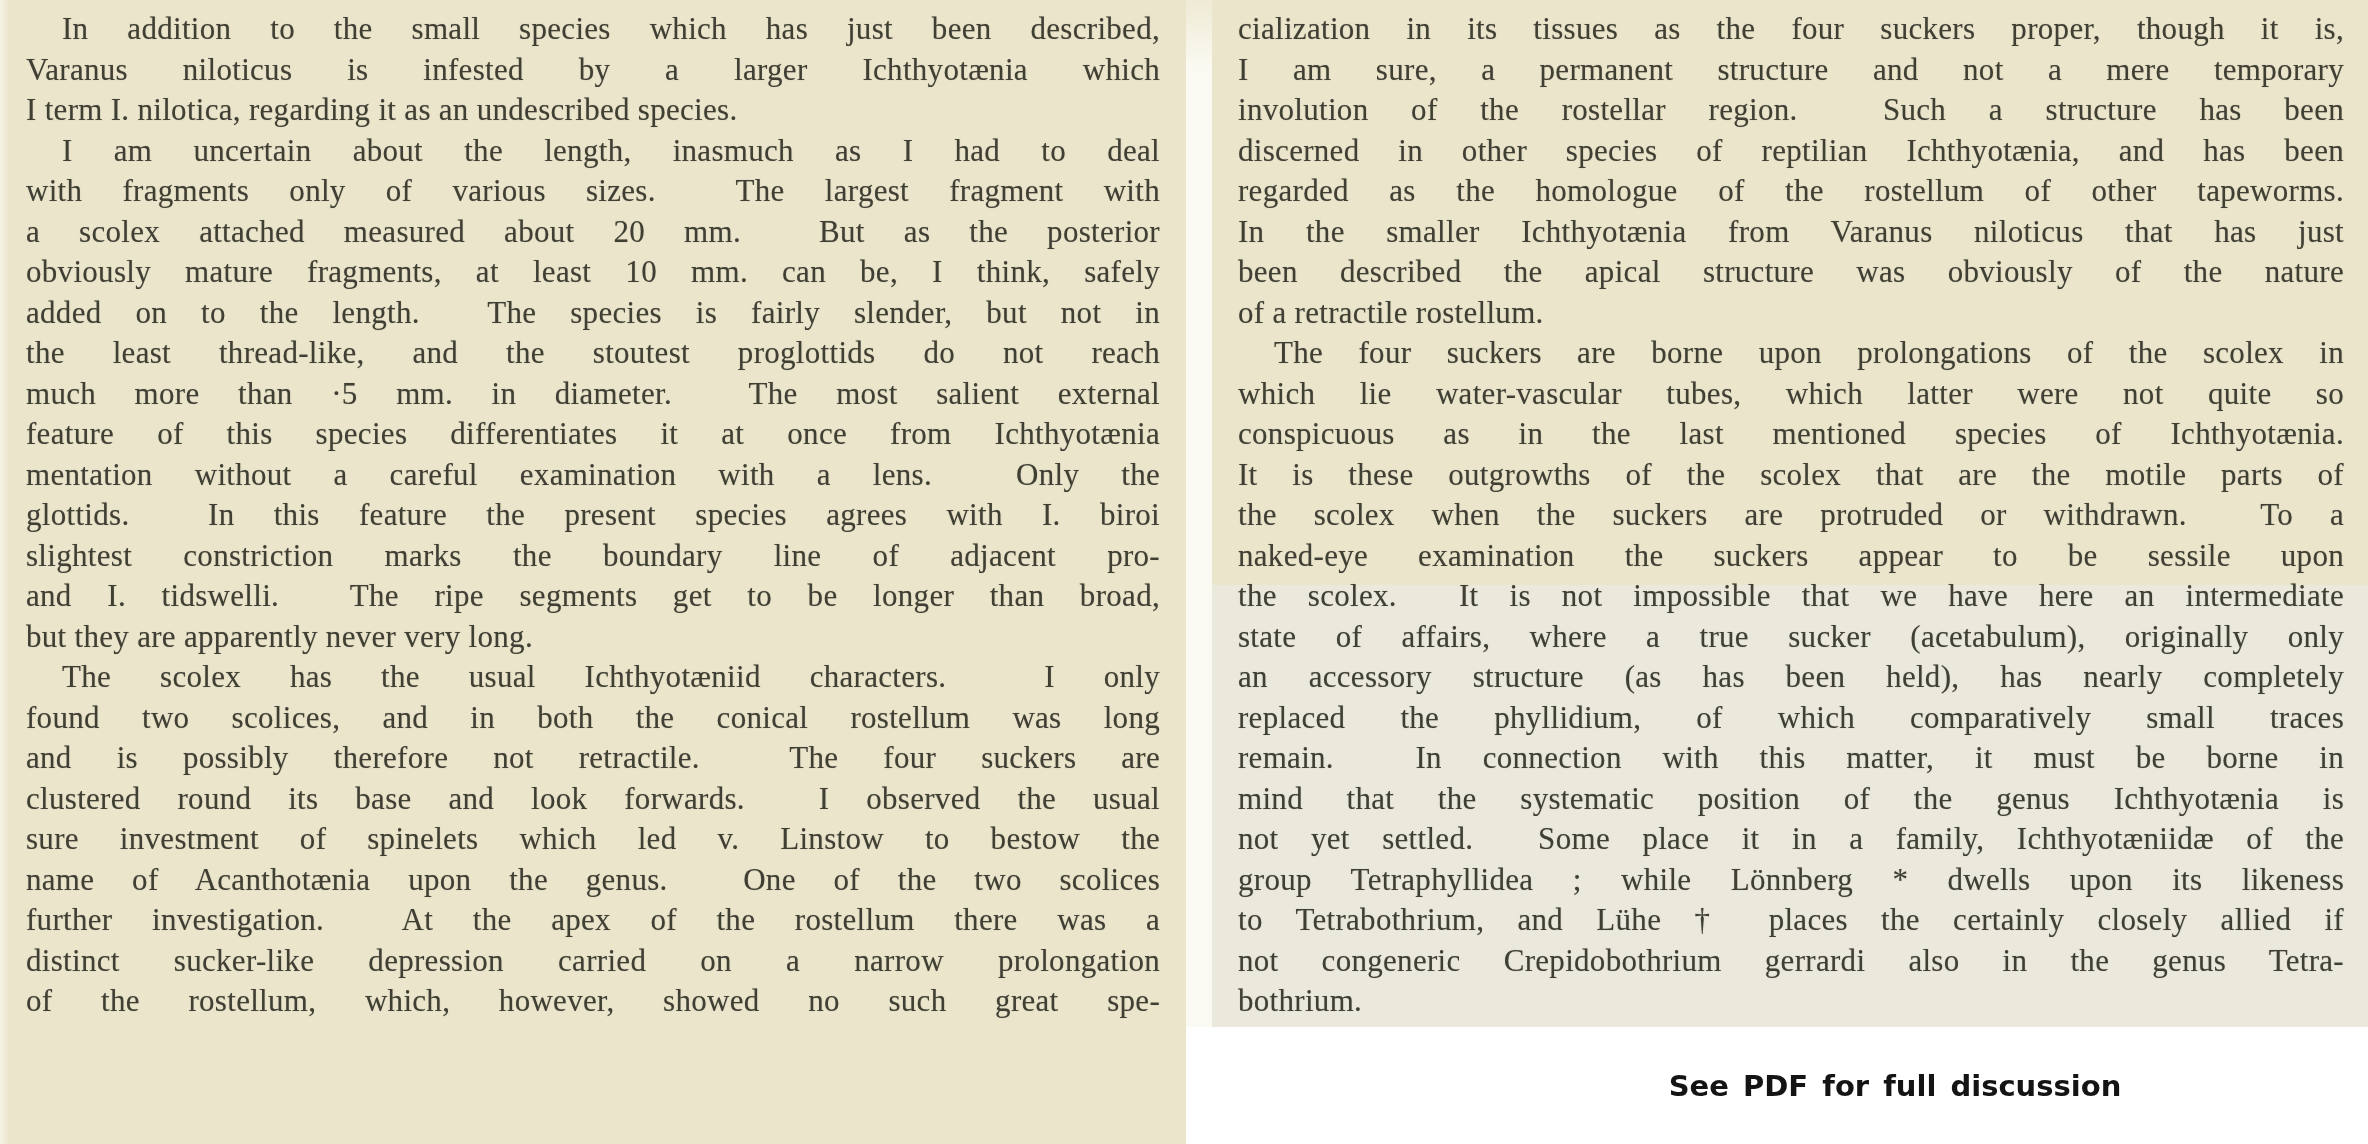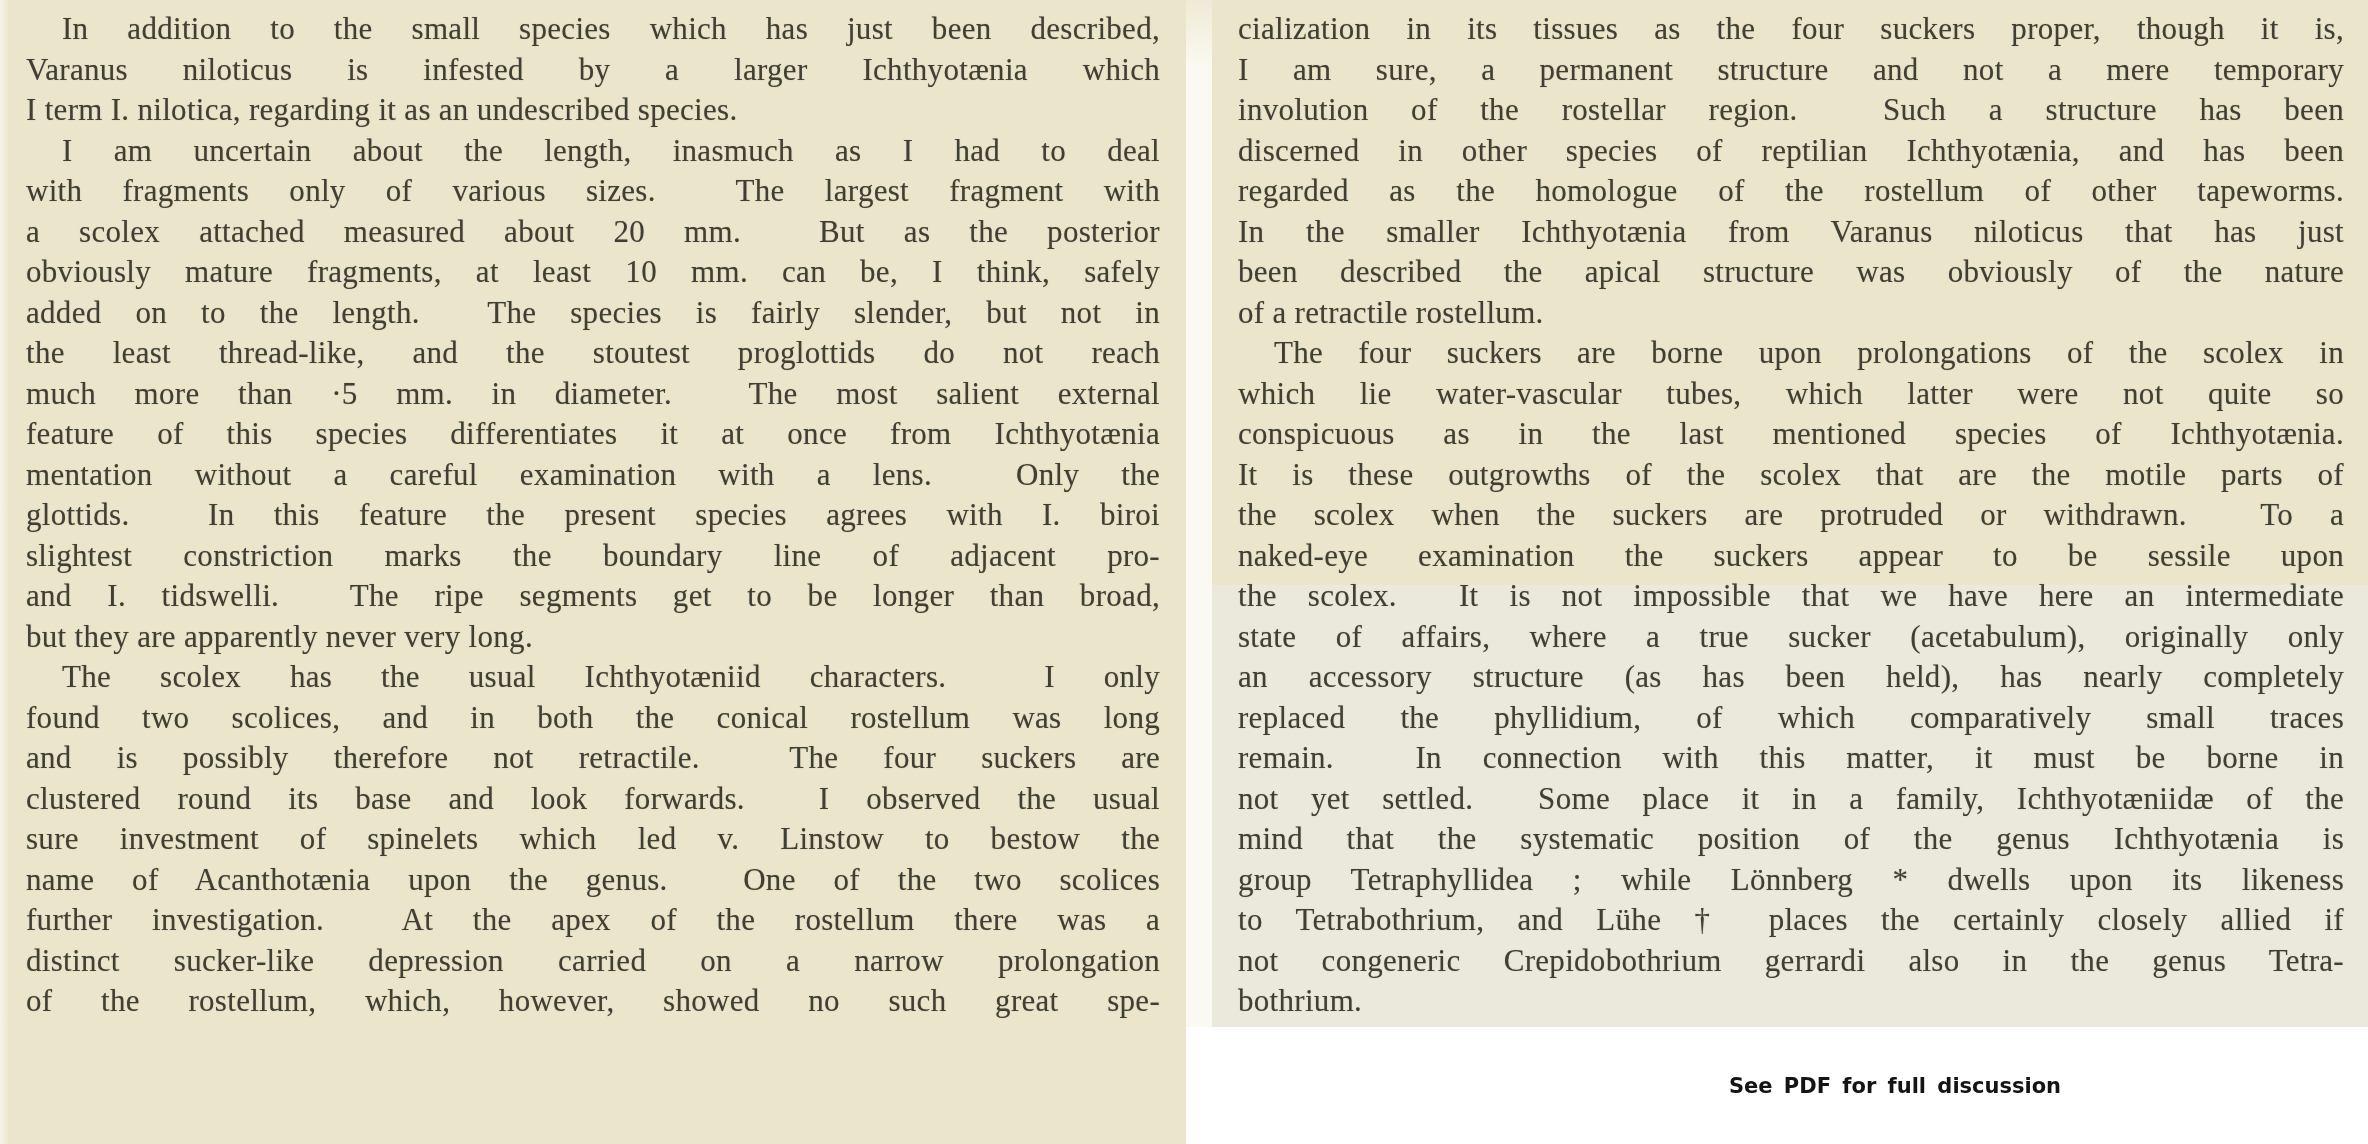--- a/index.html
+++ b/index.html
@@ -38,21 +38,21 @@
   .line.last{text-align-last:left;}
   .line.indent{text-indent:36px;}
   .it{}
   .caption-band{
     position:absolute;left:-26px;right:0;top:1027px;height:117px;z-index:4;
     background:var(--caption_band,#ffffff);
     display:flex;align-items:center;justify-content:center;
   }
   .caption{
     font-family:"DejaVu Sans","Liberation Sans",sans-serif;
-    font-weight:700;font-size:21px;letter-spacing:0px;word-spacing:4px;
+    font-weight:700;font-size:29px;letter-spacing:0px;word-spacing:4px;
     color:var(--caption_ink,#141414);
     text-align:right;
   }
 </style>
 </head>
 <body>
 
 <div class="page">
   <div class="page-edge"></div>
 
@@ -112,22 +112,22 @@
           <div class="line"><span>which lie water-vascular tubes, which latter were not quite so</span></div>
           <div class="line"><span>conspicuous as in the last mentioned species of </span><span class="it">Ichthyotænia</span><span>.</span></div>
           <div class="line"><span>It is these outgrowths of the scolex that are the motile parts of</span></div>
           <div class="line"><span>the scolex when the suckers are protruded or withdrawn.&nbsp; To a</span></div>
           <div class="line"><span>naked-eye examination the suckers appear to be sessile upon</span></div>
           <div class="line"><span>the scolex.&nbsp; It is not impossible that we have here an intermediate</span></div>
           <div class="line"><span>state of affairs, where a true sucker (acetabulum), originally only</span></div>
           <div class="line"><span>an accessory structure (as has been held), has nearly completely</span></div>
           <div class="line"><span>replaced the phyllidium, of which comparatively small traces</span></div>
           <div class="line"><span>remain.&nbsp; In connection with this matter, it must be borne in</span></div>
+          <div class="line"><span>mind that the systematic position of the genus </span><span class="it">Ichthyotænia</span><span> is</span></div>
           <div class="line"><span>not yet settled.&nbsp; Some place it in a family, Ichthyotæniidæ of the</span></div>
-          <div class="line"><span>mind that the systematic position of the genus </span><span class="it">Ichthyotænia</span><span> is</span></div>
           <div class="line"><span>group Tetraphyllidea ; while Lönnberg * dwells upon its likeness</span></div>
           <div class="line"><span>to </span><span class="it">Tetrabothrium</span><span>, and Lühe † places the certainly closely allied if</span></div>
           <div class="line"><span>not congeneric </span><span class="it">Crepidobothrium gerrardi</span><span> also in the genus </span><span class="it">Tetra-</span></div>
           <div class="line last"><span class="it">bothrium</span><span>.</span></div>
         </div>
       </div>
     <div class="caption-band">
       <div class="caption">See PDF for full discussion</div>
     </div>
   </div>

